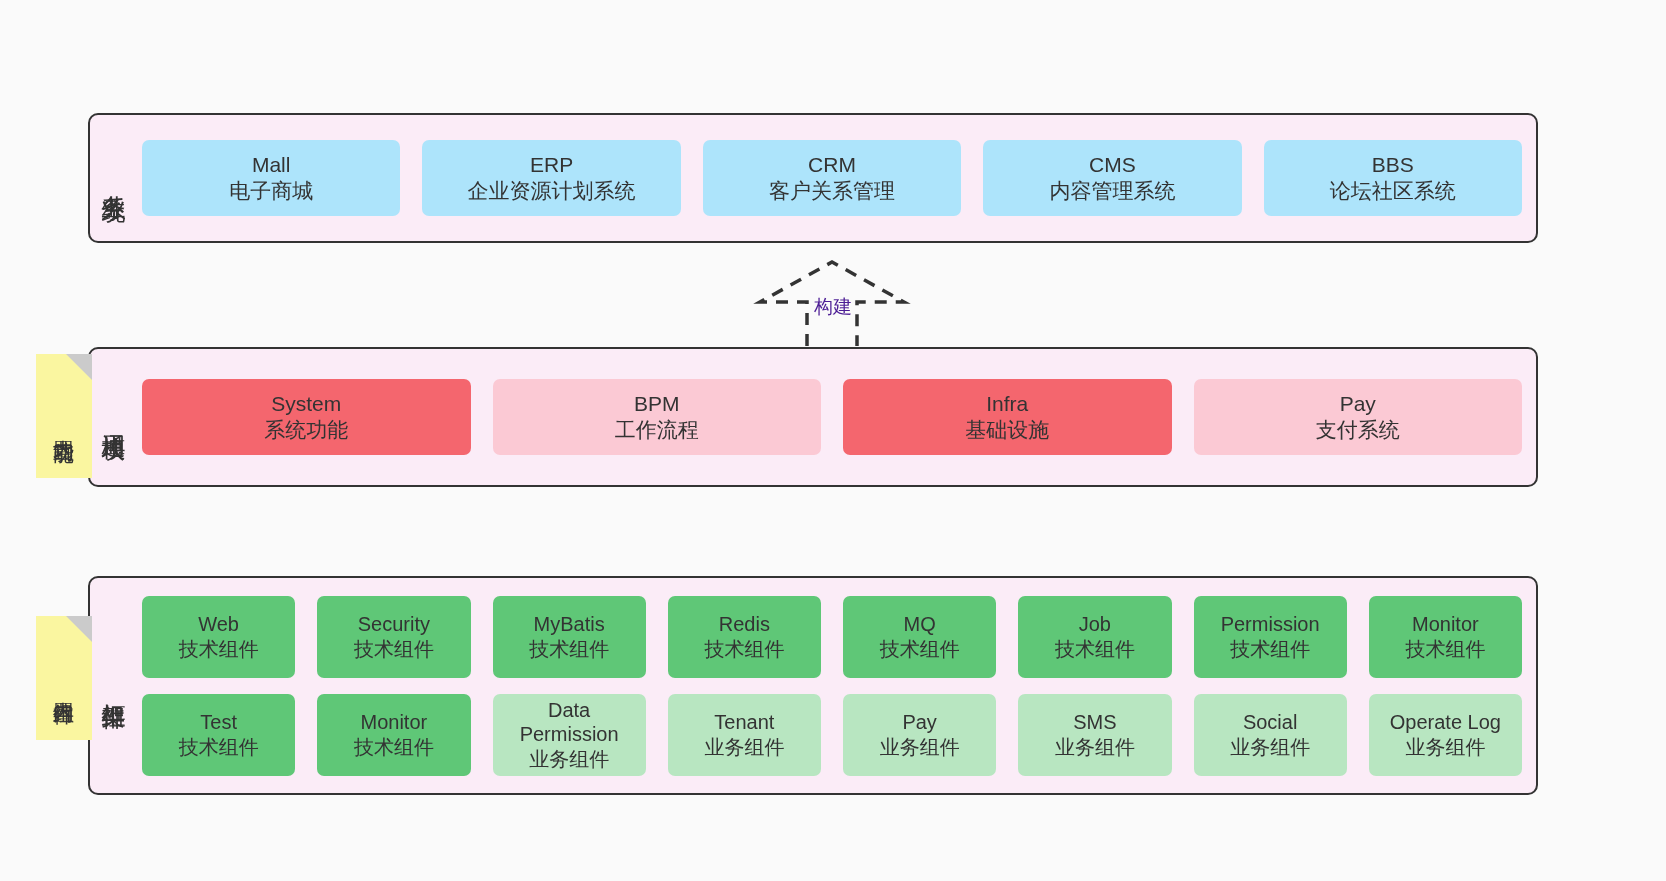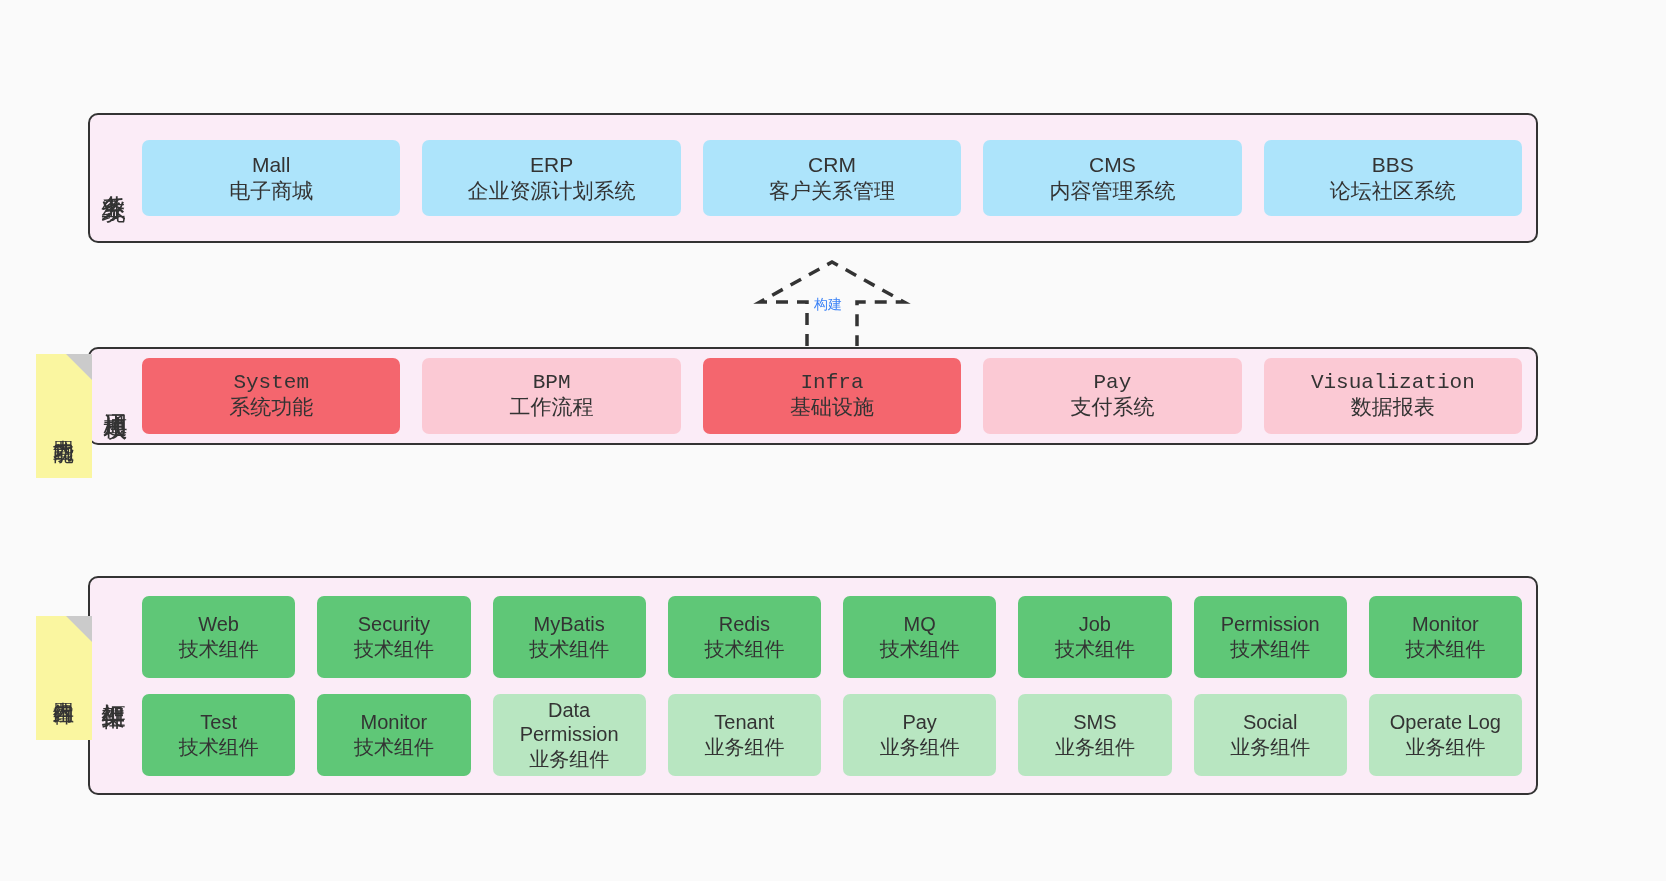--- a/index.html
+++ b/index.html
@@ -83,21 +83,21 @@
   .c-red        { background: #f4666e; }
   .c-pink       { background: #fbc9d4; }
   .c-green      { background: #5fc777; }
   .c-lightgreen { background: #b8e6c1; }
 
   
   #band-business  { left: 88px;  top: 113px; width: 1450px; height: 130px; }
   #band-business .band-body { height: 100%; }
   #band-business .row { height: 76px; }
 
-  #band-modules   { left: 88px;  top: 347px; width: 1450px; height: 98px; font-family: Liberation Mono, monospace; }
+  #band-modules   { left: 88px;  top: 347px; width: 1450px; height: 140px; }
   #band-modules .row { height: 76px; }
 
   #band-framework { left: 88px;  top: 576px; width: 1450px; height: 219px; }
   #band-framework .row { height: 82px; }
   #band-framework .cell { font-size: 20px; }
 
   
   .note {
     position: absolute;
     background: #faf6a0;
@@ -124,22 +124,22 @@
   #note-functions  { left: 36px; top: 354px; width: 56px; height: 124px; }
   #note-components { left: 36px; top: 616px; width: 56px; height: 124px; }
 
   
   .uml-arrow {
     position: absolute;
   }
   .uml-arrow svg { display: block; }
   .uml-label {
     position: absolute;
-    font-size: 14px;
-    color: #3b82f6;
+    font-size: 19px;
+    color: #4c1d95;
     background: transparent;
     white-space: nowrap;
     line-height: 1;
   }
   #arrow-build { left: 752px; top: 256px; }
   #arrow-build .uml-label { left: 62px; top: 41px; }
   #arrow-impl  { left: 766px; top: 492px; }
   #arrow-impl  .uml-label { left: 62px; top: 41px; }
 </style>
 </head>
@@ -195,24 +195,20 @@
           <span class="t-cn">工作流程</span>
         </div>
         <div class="cell c-red">
           <span class="t-en">Infra</span>
           <span class="t-cn">基础设施</span>
         </div>
         <div class="cell c-pink">
           <span class="t-en">Pay</span>
           <span class="t-cn">支付系统</span>
         </div>
-        <div class="cell c-pink">
-          <span class="t-en">Visualization</span>
-          <span class="t-cn">数据报表</span>
-        </div>
       </div>
     </div>
   </div>
 
   <div class="note" id="note-functions">
     <span class="fold"></span>
     <span>内置功能</span>
   </div>
 
 

